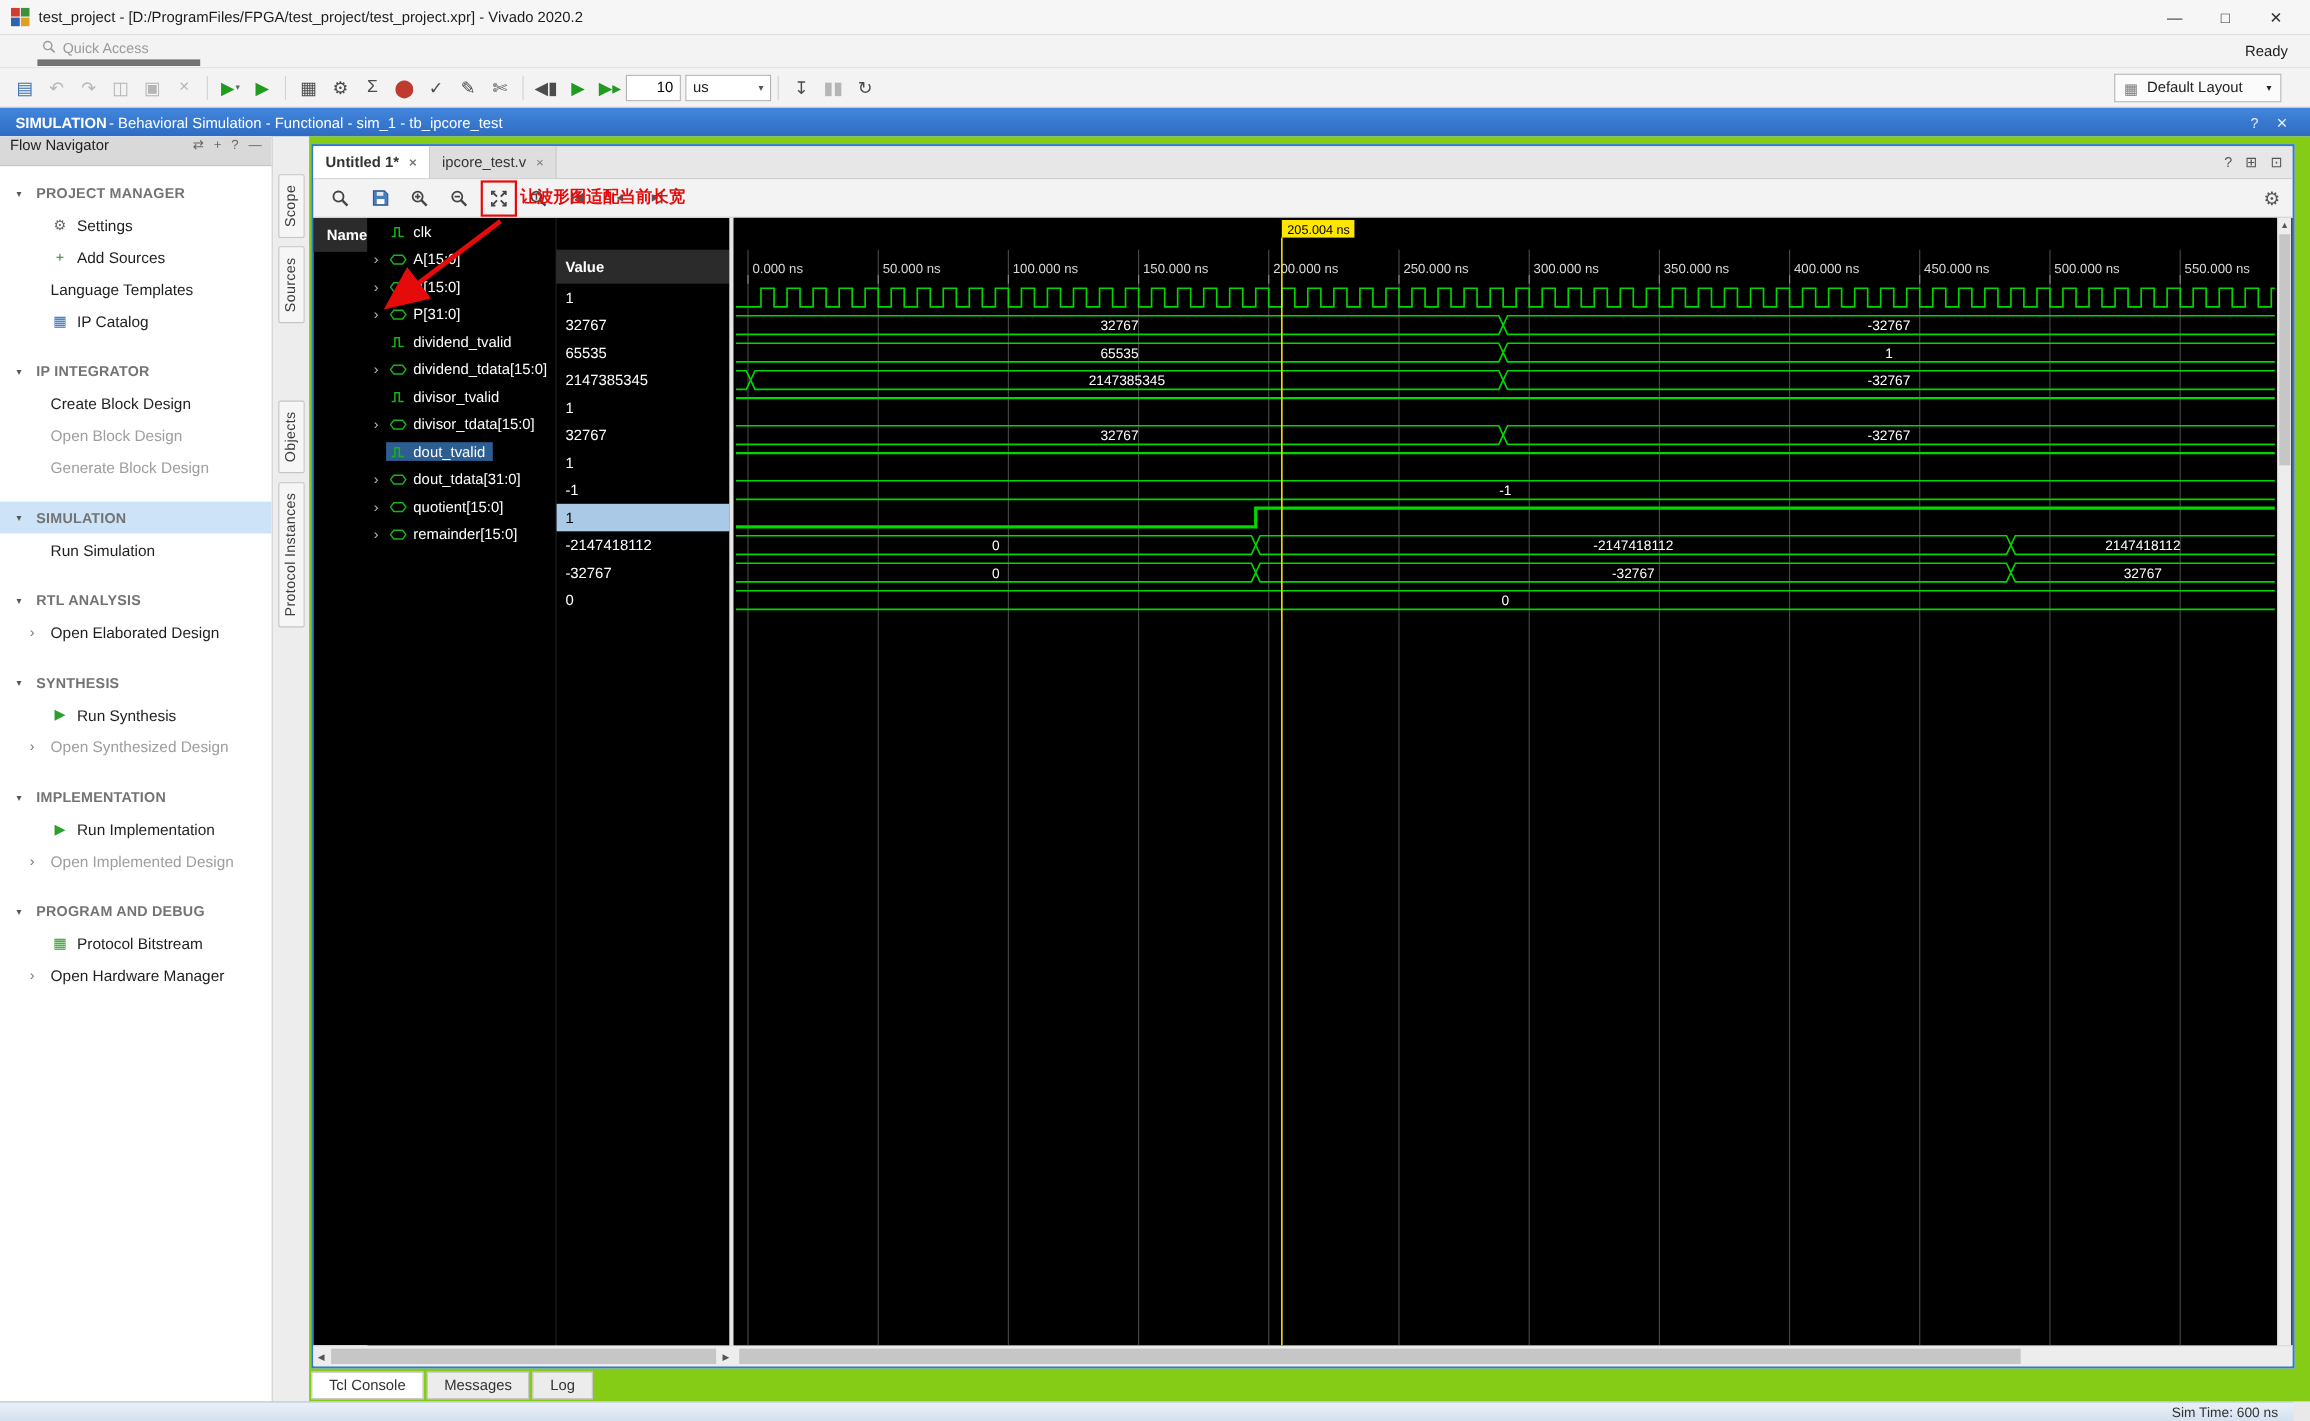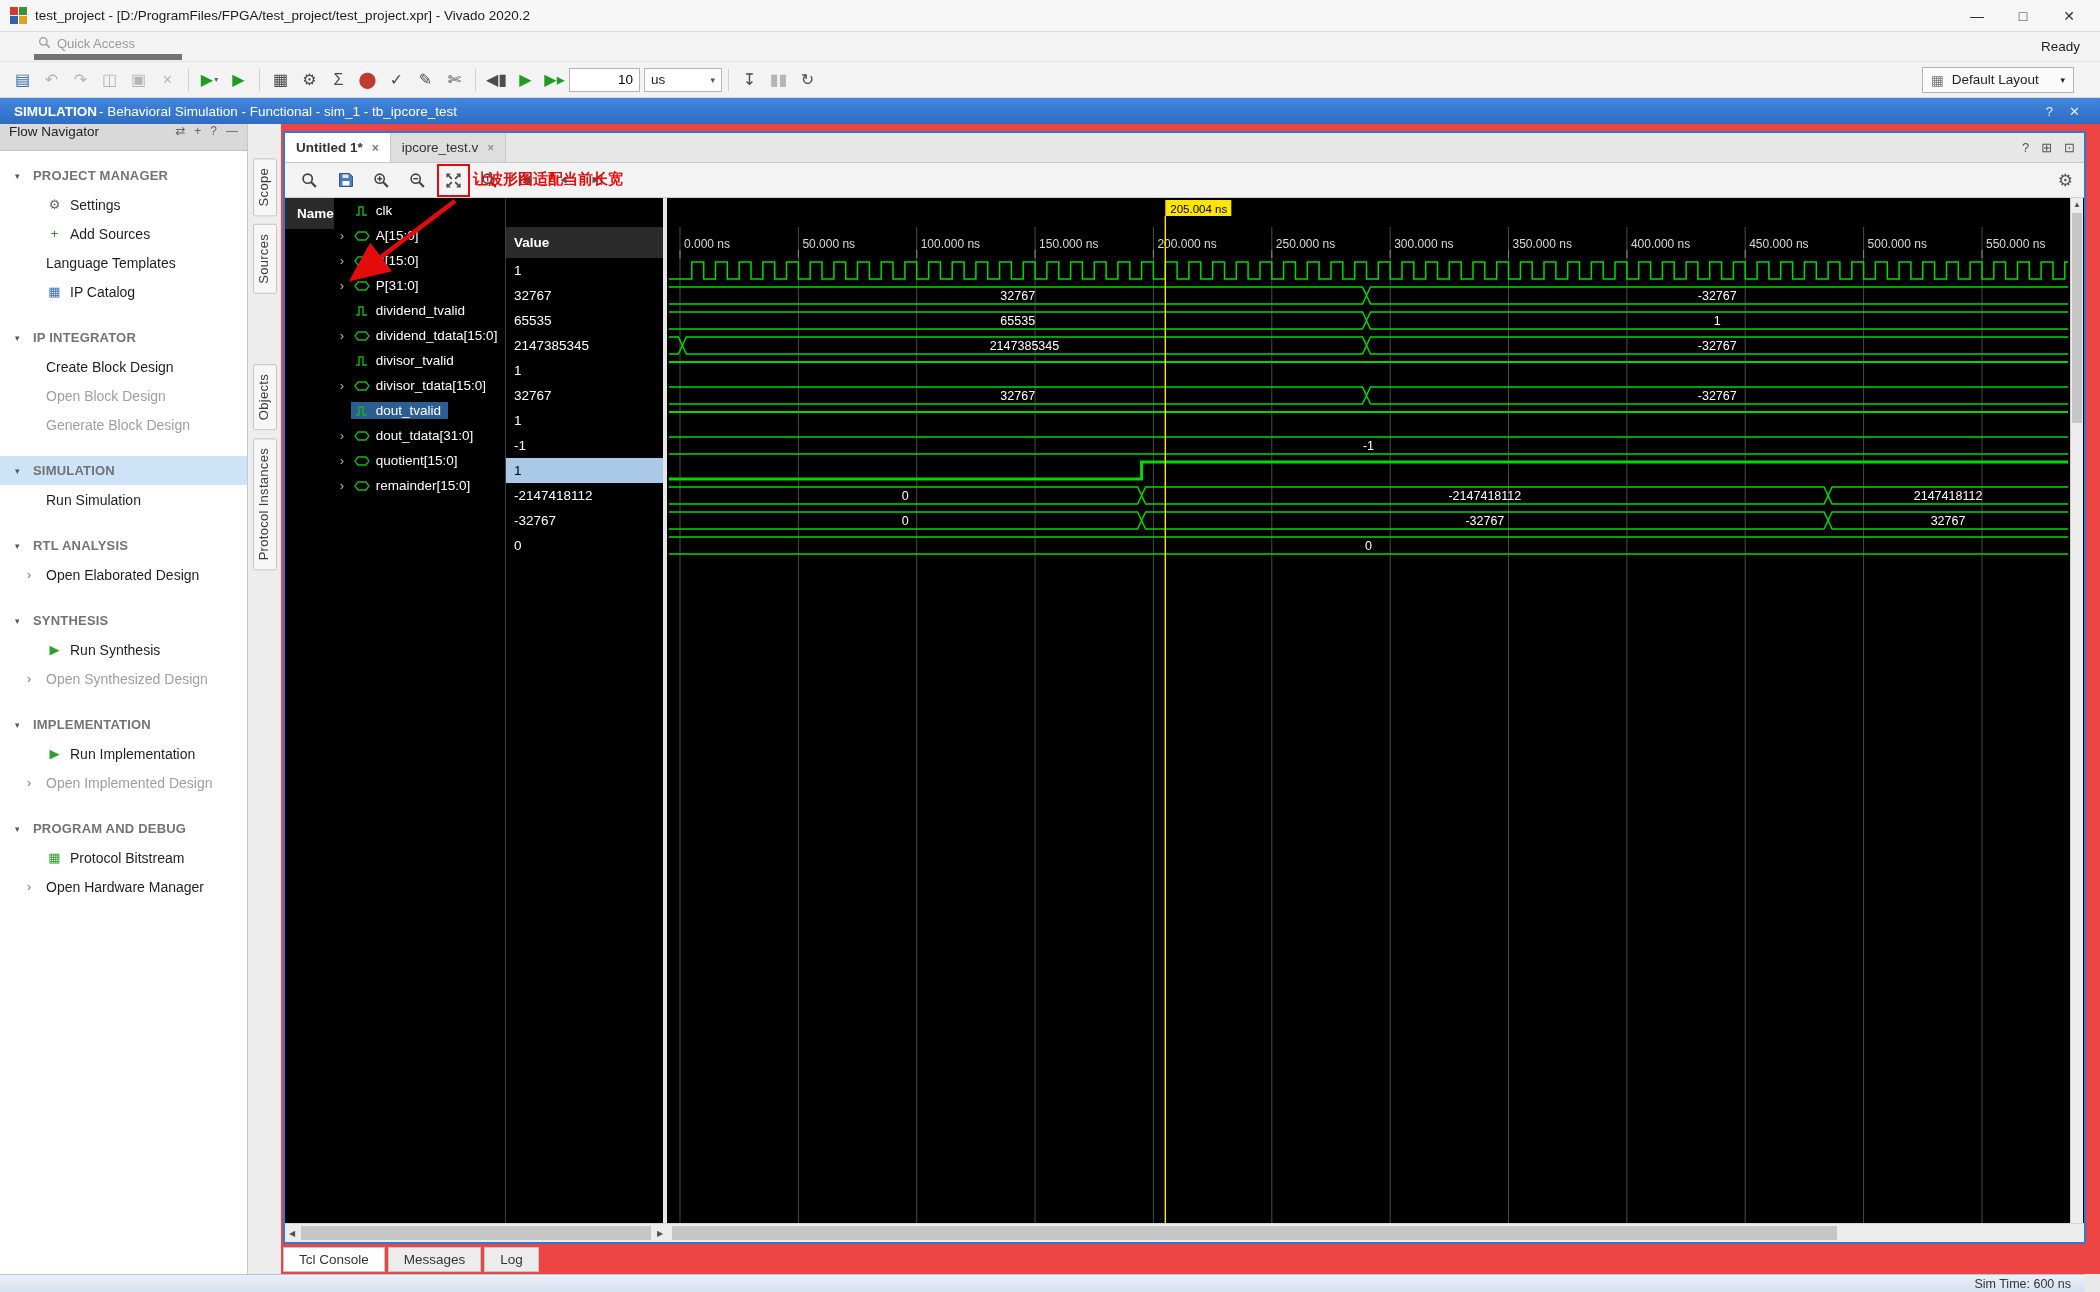--- a/index.html
+++ b/index.html
@@ -23,21 +23,21 @@
   .quick-access { margin-left:28px; width:148px; display:flex; align-items:center; gap:6px;
     border-bottom:6px solid #737373; padding:2px 4px; color:#9a9a9a; font-size:13px; }
   .ready { margin-left:auto; margin-right:14px; font-size:13.5px; color:#1c1c1c; }
   
   .toolbar { position:absolute; top:62px; left:0; right:0; height:36px; background:#f3f3f3;
     display:flex; align-items:center; padding:0 8px; border-bottom:1px solid #d5d5d5; }
   .tbtn { min-width:29px; height:28px; display:flex; align-items:center; justify-content:center;
     font-size:16px; color:#4c4c4c; border-radius:2px; }
   .tbtn .mini-drop { font-size:8px; color:#666; margin-left:1px; }
   .sep { width:1px; height:22px; background:#d2d2d2; margin:0 6px; }
-  .tinput { width:71px; height:24px; border:1px solid #b4b4b4; background:#fff; font-size:13.5px;
+  .tinput { width:50px; height:24px; border:1px solid #b4b4b4; background:#fff; font-size:13.5px;
     text-align:right; padding:0 6px; font-family:"Liberation Sans",sans-serif; }
   .tcombo { height:24px; min-width:78px; border:1px solid #b4b4b4; background:#fff;
     display:flex; align-items:center; padding:0 6px; gap:14px; font-size:13.5px; margin-left:4px;}
   .tcombo .arrow { margin-left:auto; font-size:9px; color:#555; }
   .layout-combo { margin-left:auto; margin-right:18px; height:26px; border:1px solid #b4b4b4;
     background:#fbfbfb; display:flex; align-items:center; gap:8px; padding:0 8px; font-size:13.5px; min-width:152px;}
   
   .banner { position:absolute; top:98px; left:0; right:0; height:26px;
     background:linear-gradient(#4286dd,#2e6cc2); color:#fff; display:flex; align-items:center;
     padding:0 14px; font-size:13.5px; }
@@ -60,21 +60,21 @@
   .fn-item .chv { width:12px; color:#777; font-size:13px; }
   .fn-item .ico { width:17px; text-align:center; font-size:13px; }
   .fn-item.disabled { color:#9e9e9e; }
   
   .side-strip { position:absolute; top:124px; left:248px; width:33px; bottom:18px; background:#ededed; padding-top:34px;}
   .vtab { margin:0 auto 8px auto; width:24px; background:#f6f6f6; border:1px solid #c6c6c6;
     border-radius:2px; padding:9px 2px; font-size:13px; color:#3c3c3c;
     writing-mode:vertical-rl; transform:rotate(180deg); text-align:center; letter-spacing:.3px;}
   .vtab-gap { height:62px; }
   
-  .workspace { position:absolute; top:124px; left:281px; right:0; bottom:18px; background:#ef4444; }
+  .workspace { position:absolute; top:124px; left:281px; right:0; bottom:18px; background:#84cc16; }
   .wave-window { position:absolute; left:2px; top:7px; width:1803px; height:1113px;
     border:2px solid #2f7ad1; background:#f2f2f2; }
   .tabbar { height:30px; background:#e7e7e7; border-bottom:1px solid #c9c9c9; display:flex; align-items:stretch;}
   .dtab { display:flex; align-items:center; gap:9px; padding:0 11px; font-size:13.5px;
     background:#dedede; border-right:1px solid #c9c9c9; color:#333; }
   .dtab.active { background:#ffffff; font-weight:bold; }
   .dtab .x { font-size:12px; color:#777; }
   .tab-ricons { margin-left:auto; display:flex; gap:12px; align-items:center; padding-right:9px;
     color:#555; font-size:13px;}
   .wave-toolbar { height:35px; background:#f3f3f3; border-bottom:1px solid #cfcfcf;

